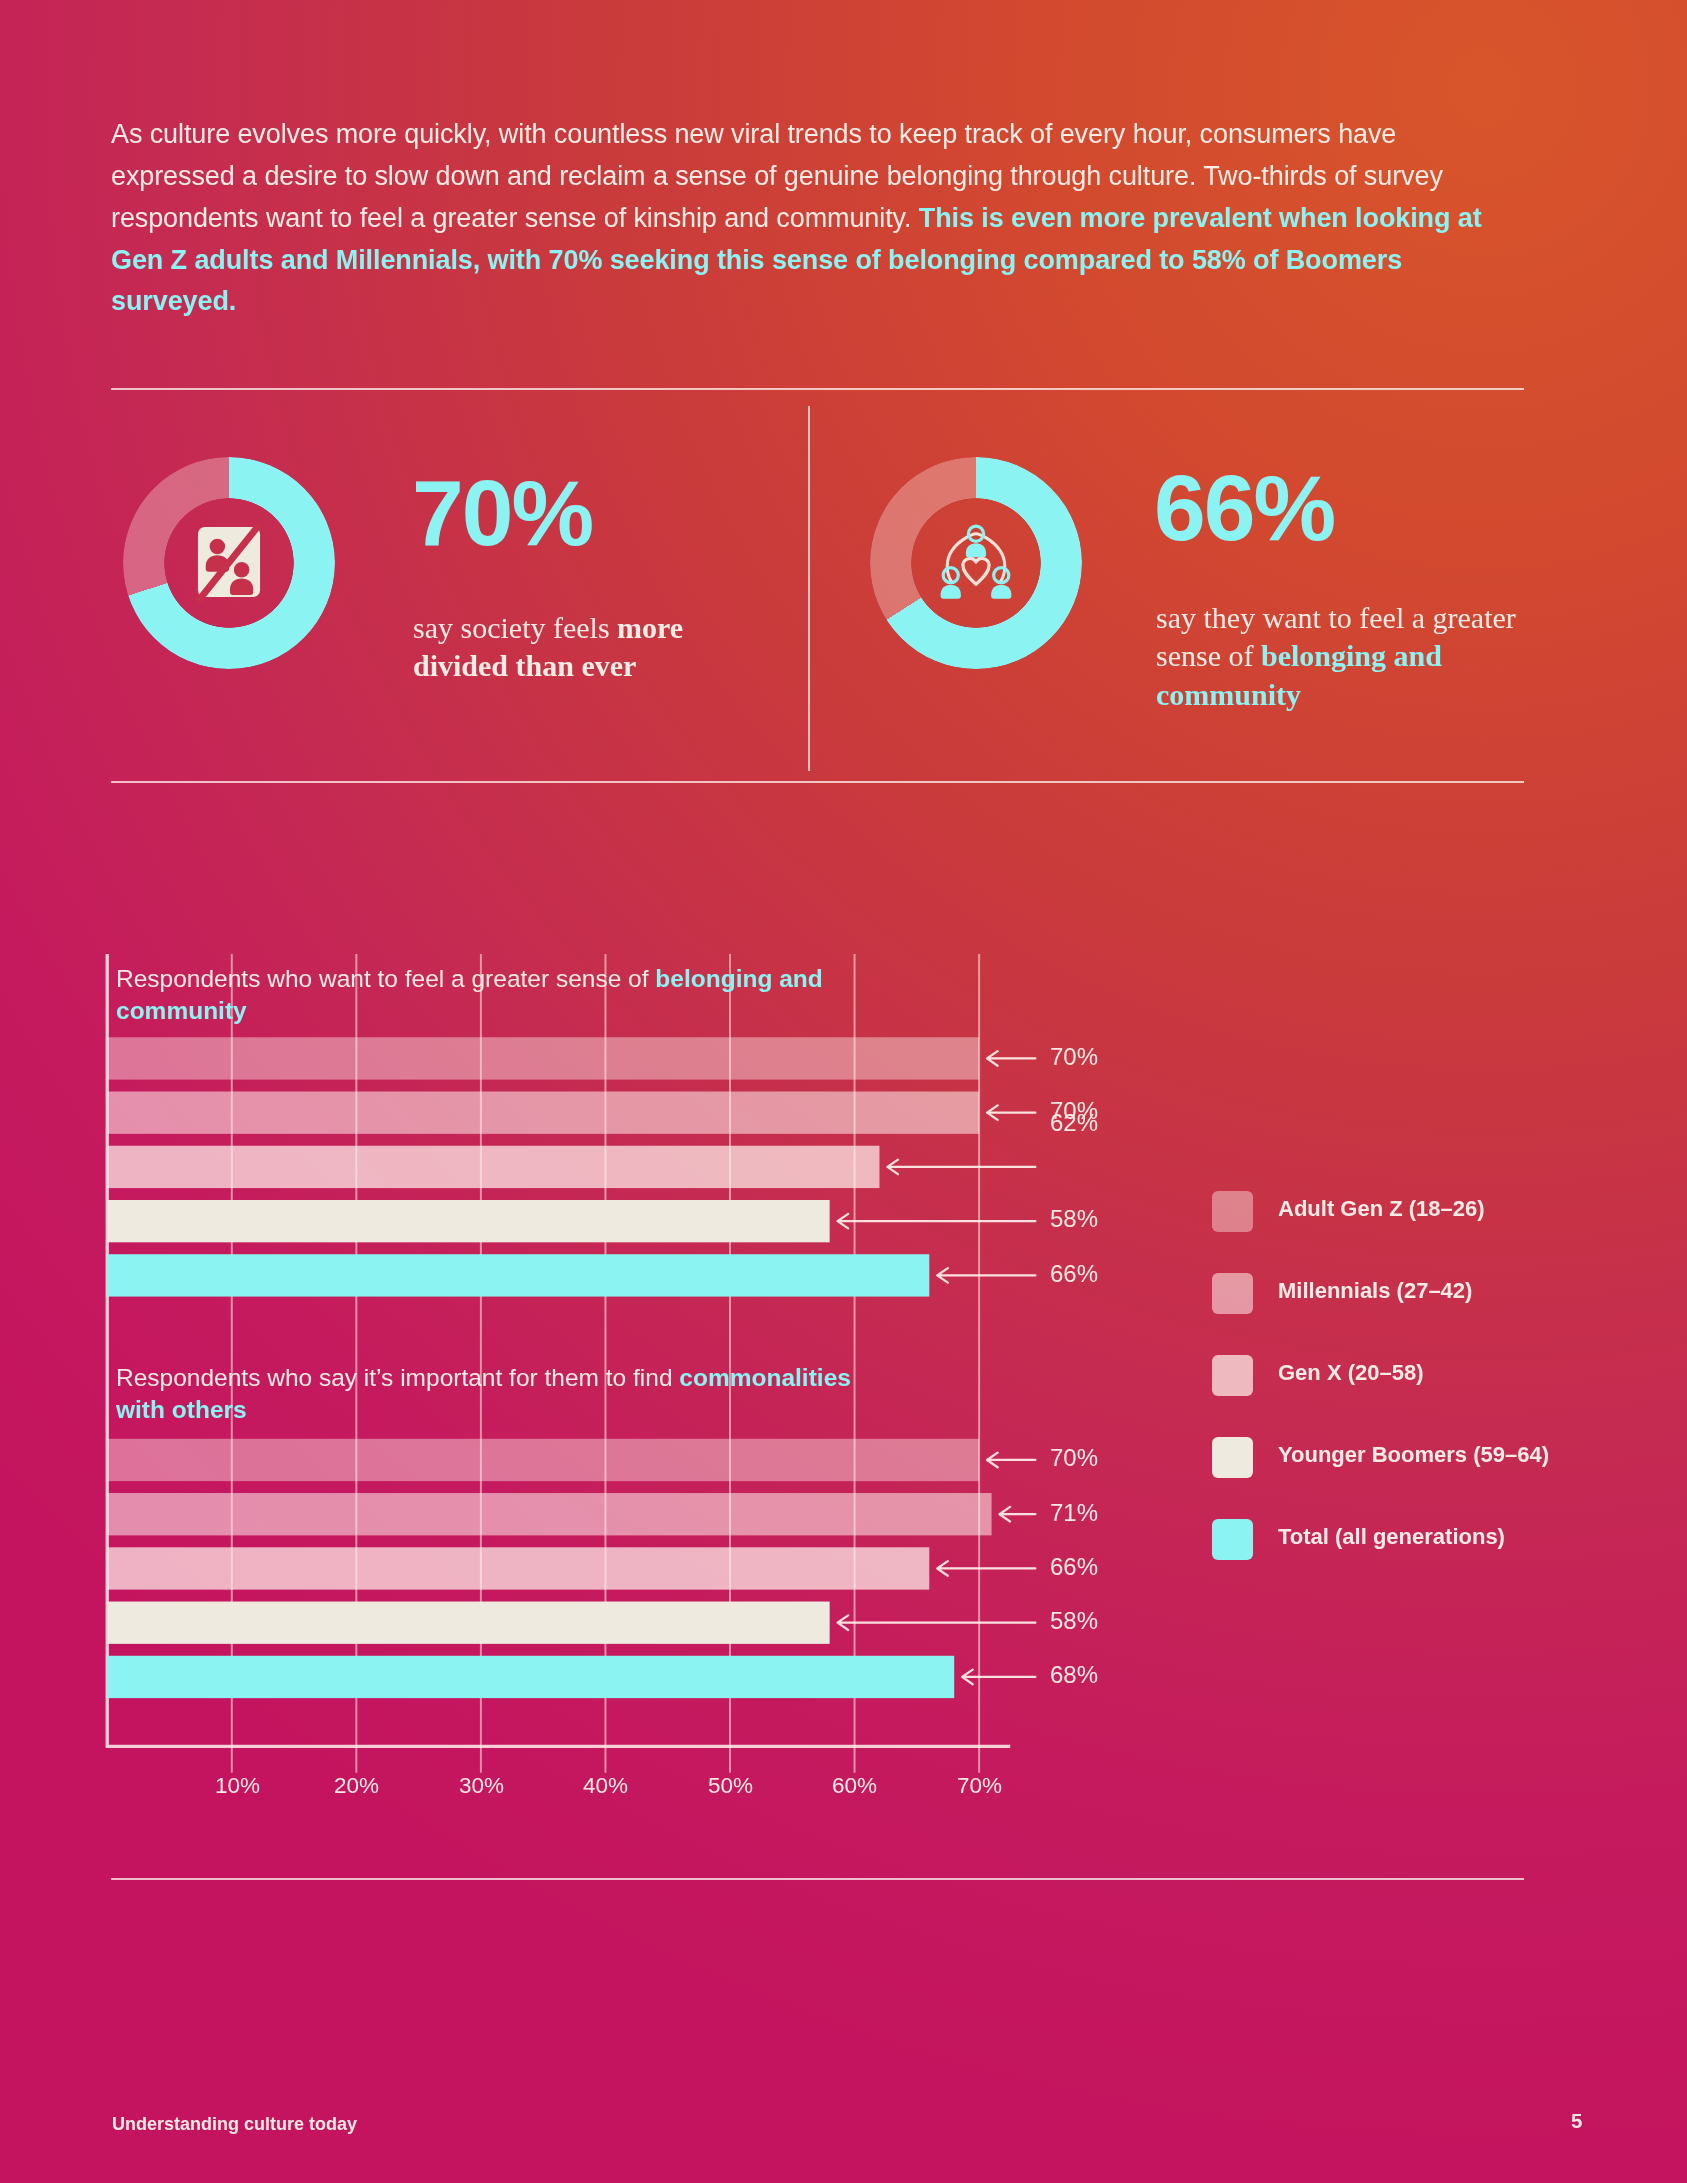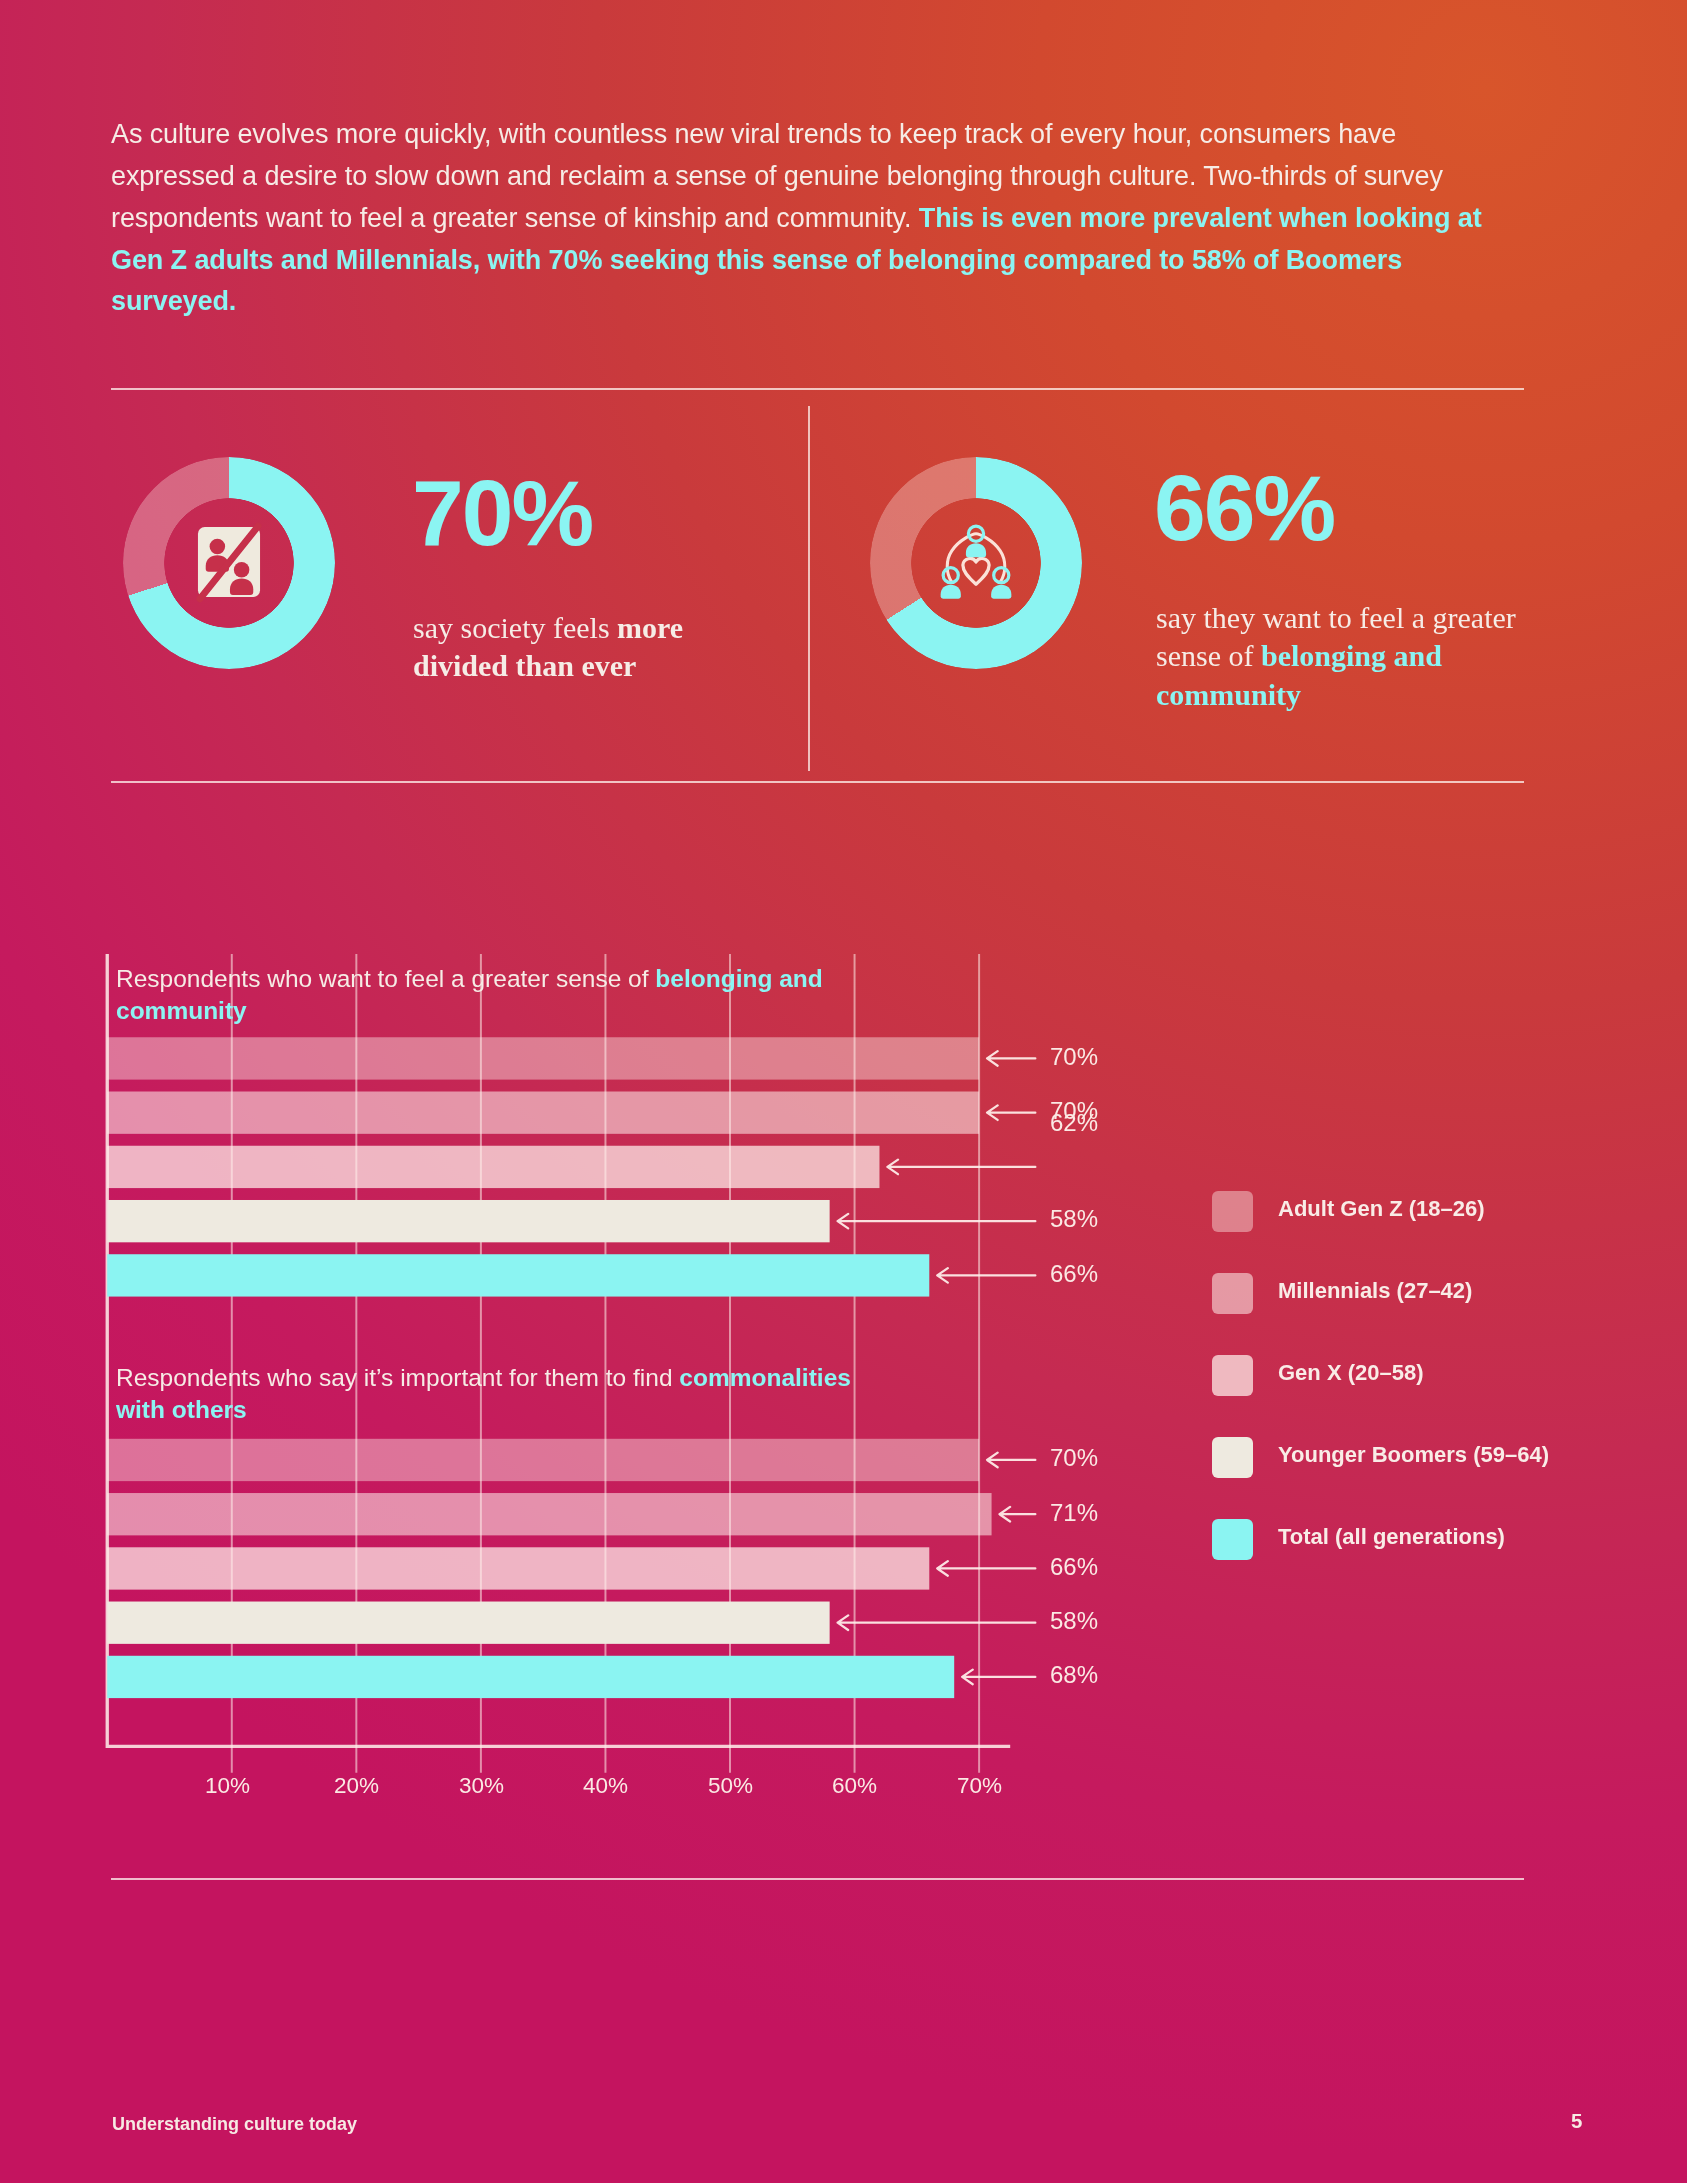--- a/index.html
+++ b/index.html
@@ -166,21 +166,21 @@
         <path d="M1565 2535 L1454.3428571428572 2535 M1470.3428571428572 2524 L1454.3428571428572 2535 L1470.3428571428572 2546" fill="none" stroke="rgba(255,240,235,.92)" stroke-width="3.4" stroke-linecap="round" stroke-linejoin="round"></path>
       </svg>
 
     <div class="grp-title" style="left:116px; top:963px; width:728px;">
       <span>Respondents who want to feel a greater sense of </span><b>belonging and community</b>
     </div>
 
     <div class="grp-title" style="left:116px; top:1362px; width:741px;">
       <span>Respondents who say it’s important for them to find </span><b>commonalities with others</b>
     </div>
-  <div class="tick-lbl" style="left: 181px; top: 1773px;">10%</div>
+  <div class="tick-lbl" style="left: 191px; top: 1773px;">10%</div>
       <div class="tick-lbl" style="left: 310px; top: 1773px;">20%</div>
       <div class="tick-lbl" style="left: 435px; top: 1773px;">30%</div>
       <div class="tick-lbl" style="left: 559px; top: 1773px;">40%</div>
       <div class="tick-lbl" style="left: 684px; top: 1773px;">50%</div>
       <div class="tick-lbl" style="left: 808px; top: 1773px;">60%</div>
       <div class="tick-lbl" style="left: 933px; top: 1773px;">70%</div>
       <div class="val-lbl" style="left: 1050px; top: 1043px;">70%</div>
       <div class="val-lbl" style="left: 1050px; top: 1097px;">70%</div>
       <div class="val-lbl" style="left: 1050px; top: 1109px;">62%</div>
       <div class="val-lbl" style="left: 1050px; top: 1205px;">58%</div>

